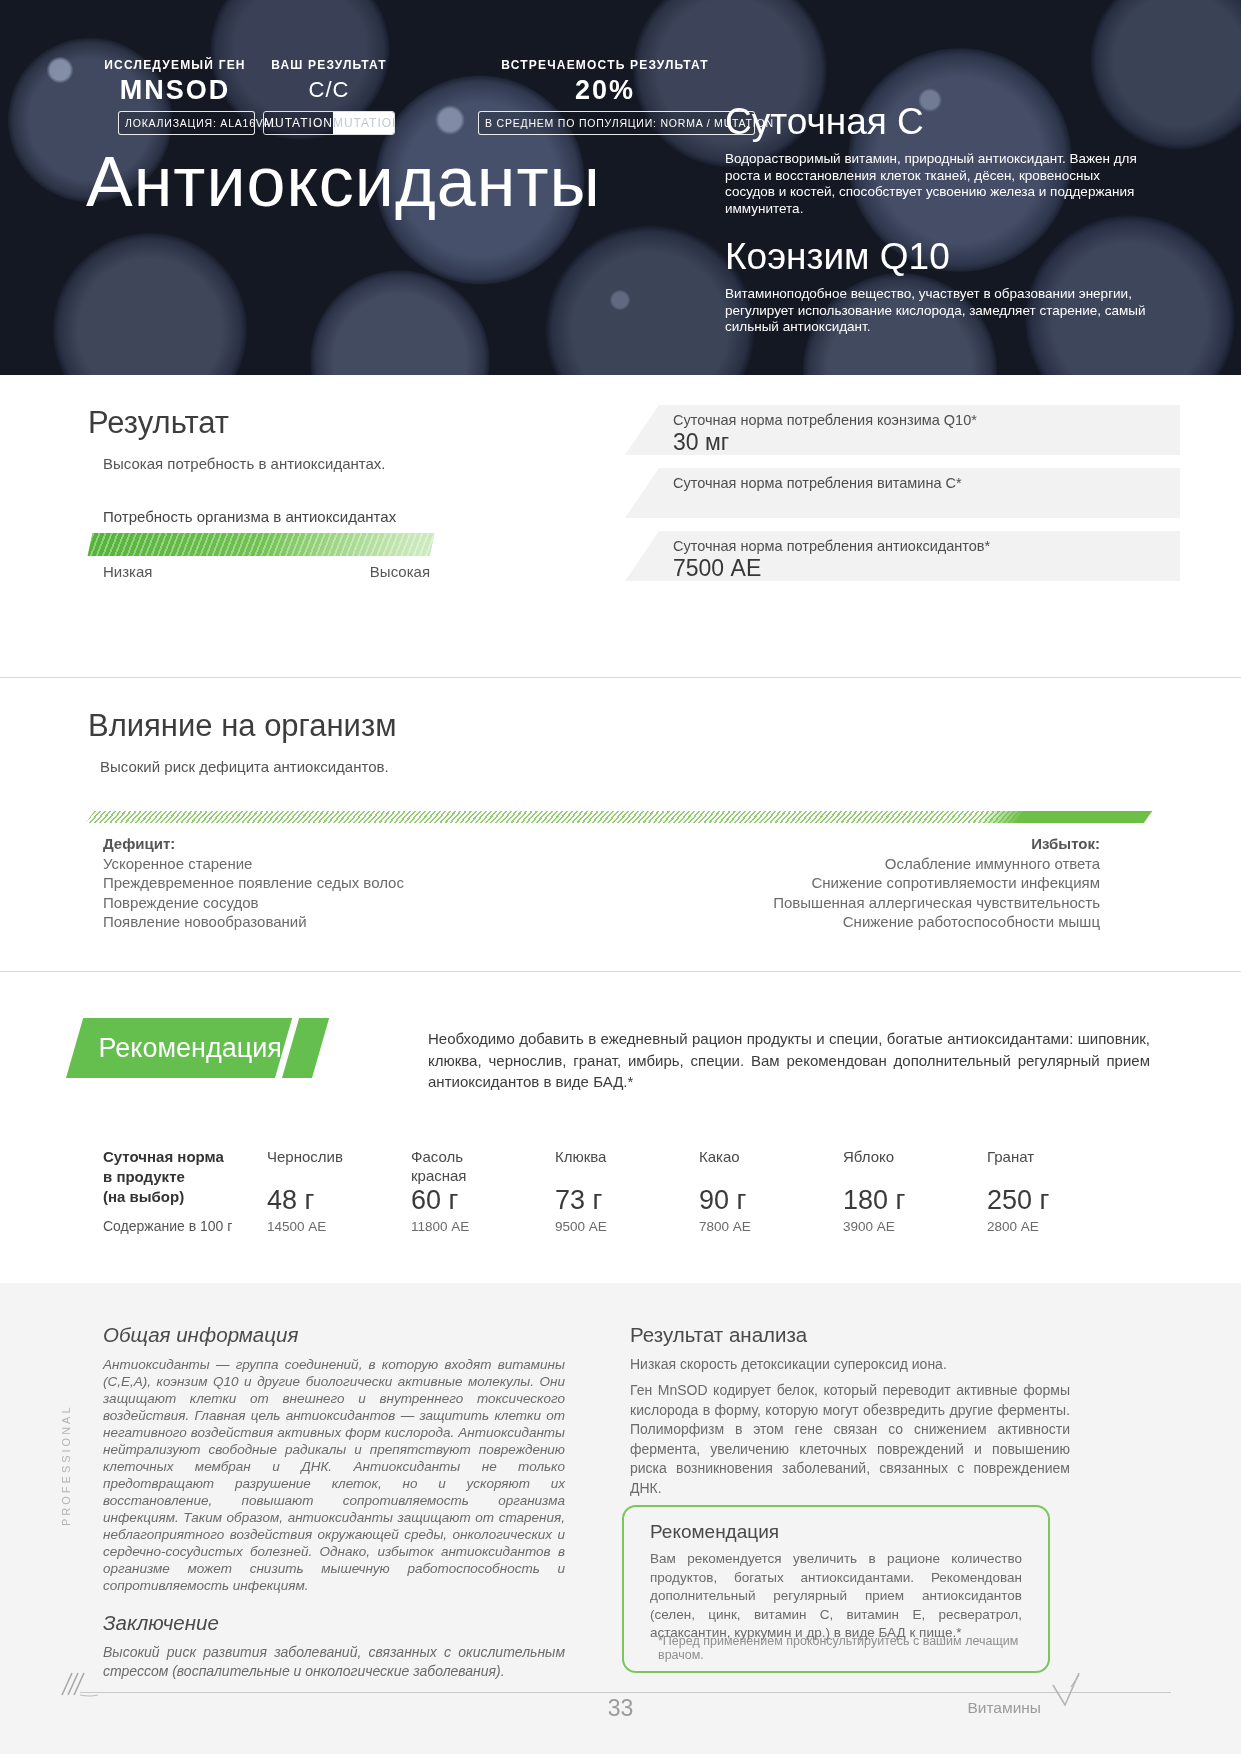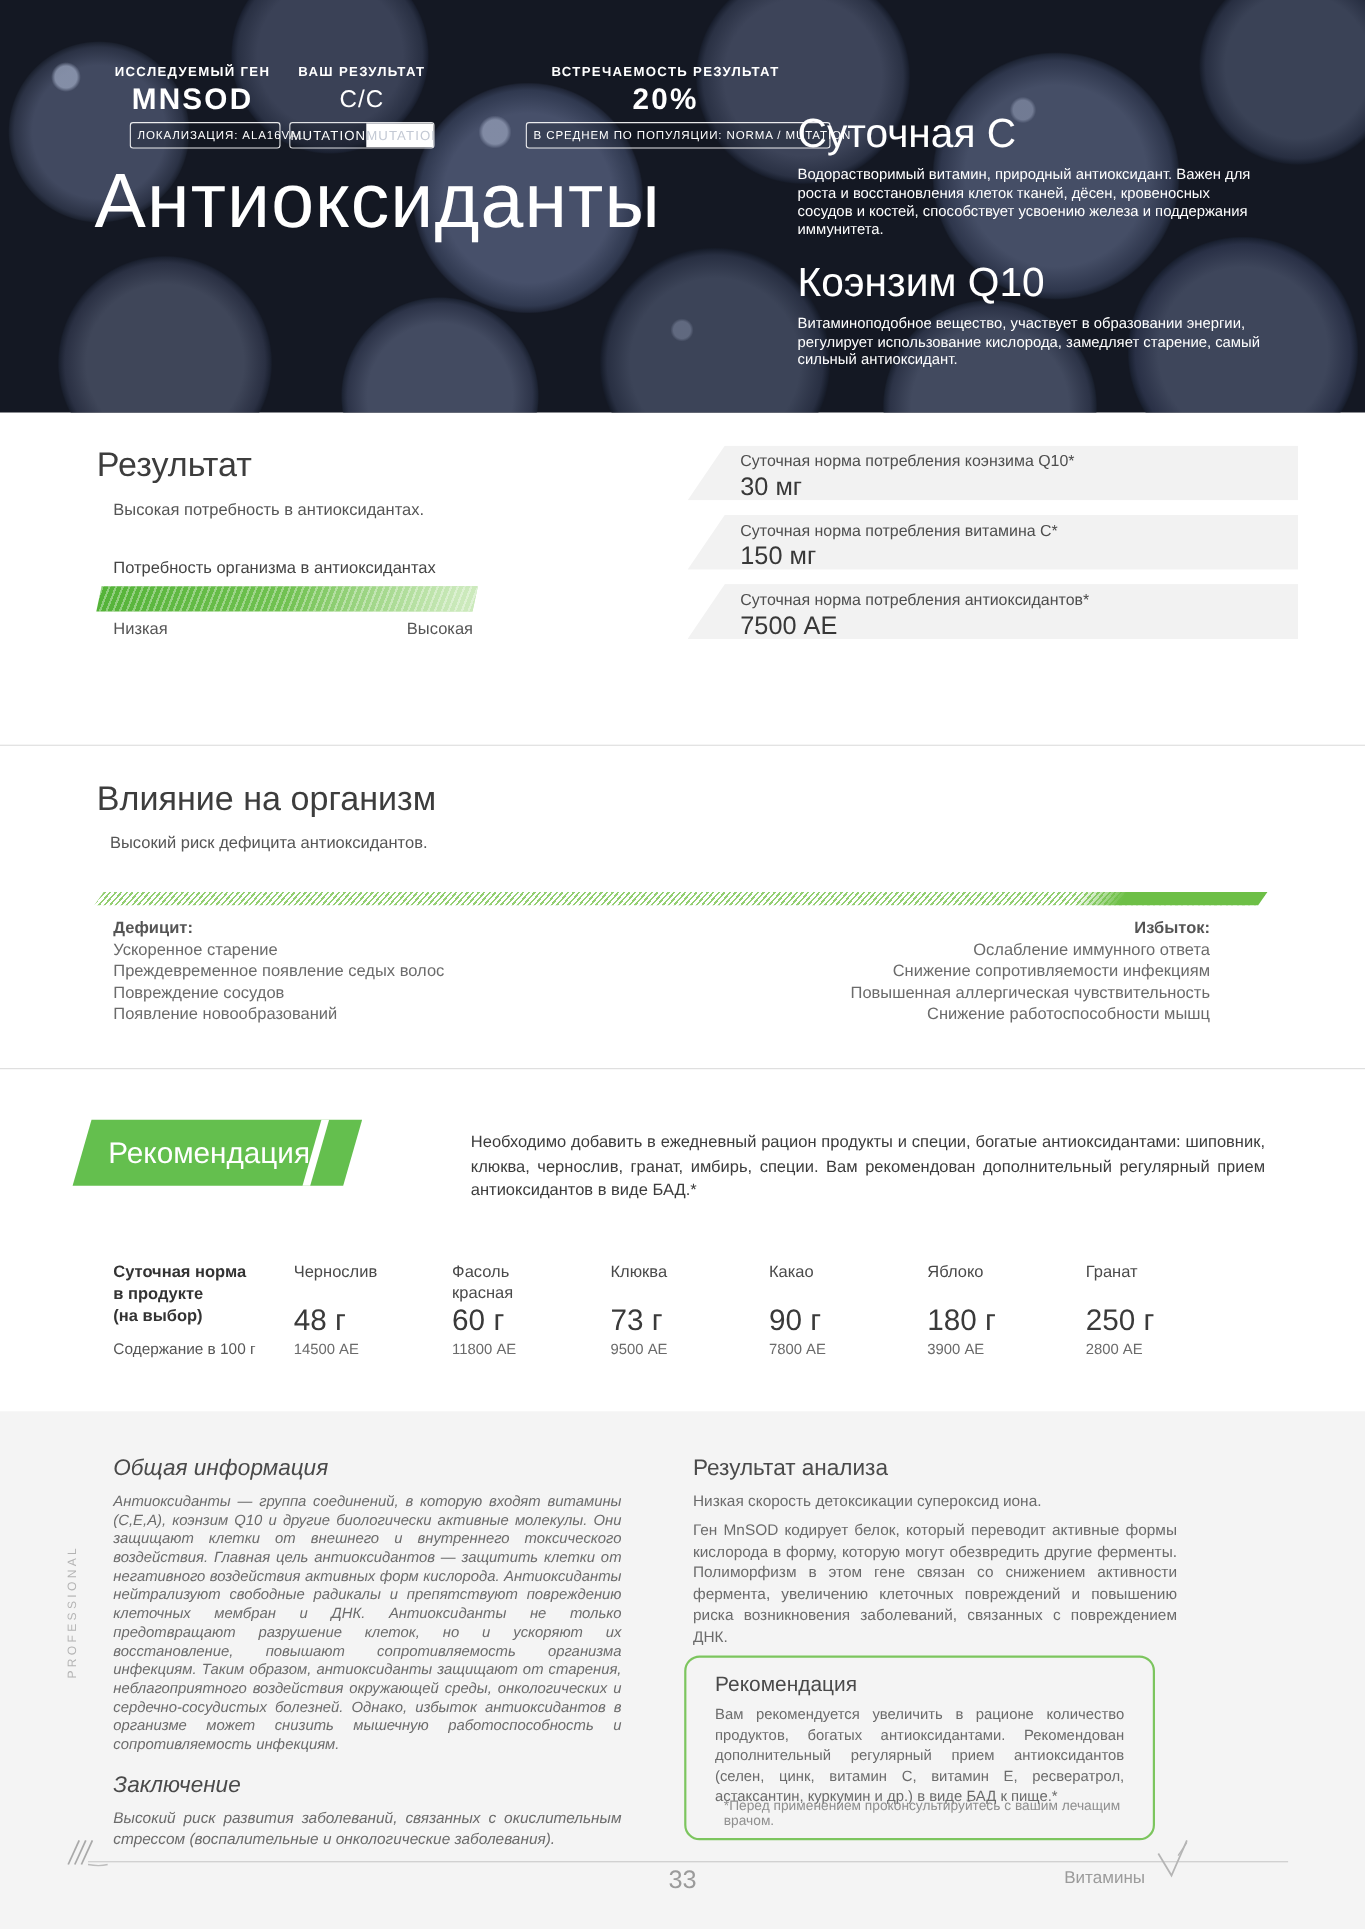--- a/index.html
+++ b/index.html
@@ -187,21 +187,20 @@
     <span>Низкая</span>
     <span>Высокая</span>
   </div>
   <div class="ribbons">
     <div class="ribbon">
       <div class="ribbon-label">Суточная норма потребления коэнзима Q10*</div>
       <div class="ribbon-value">30 мг</div>
     </div>
     <div class="ribbon">
       <div class="ribbon-label">Суточная норма потребления витамина C*</div>
-      <div class="ribbon-value">150 мг</div>
     </div>
     <div class="ribbon">
       <div class="ribbon-label">Суточная норма потребления антиоксидантов*</div>
       <div class="ribbon-value">7500 АЕ</div>
     </div>
   </div>
 </section>
 
 <section class="influence-sec">
   <h2 class="sec-title">Влияние на организм</h2>

